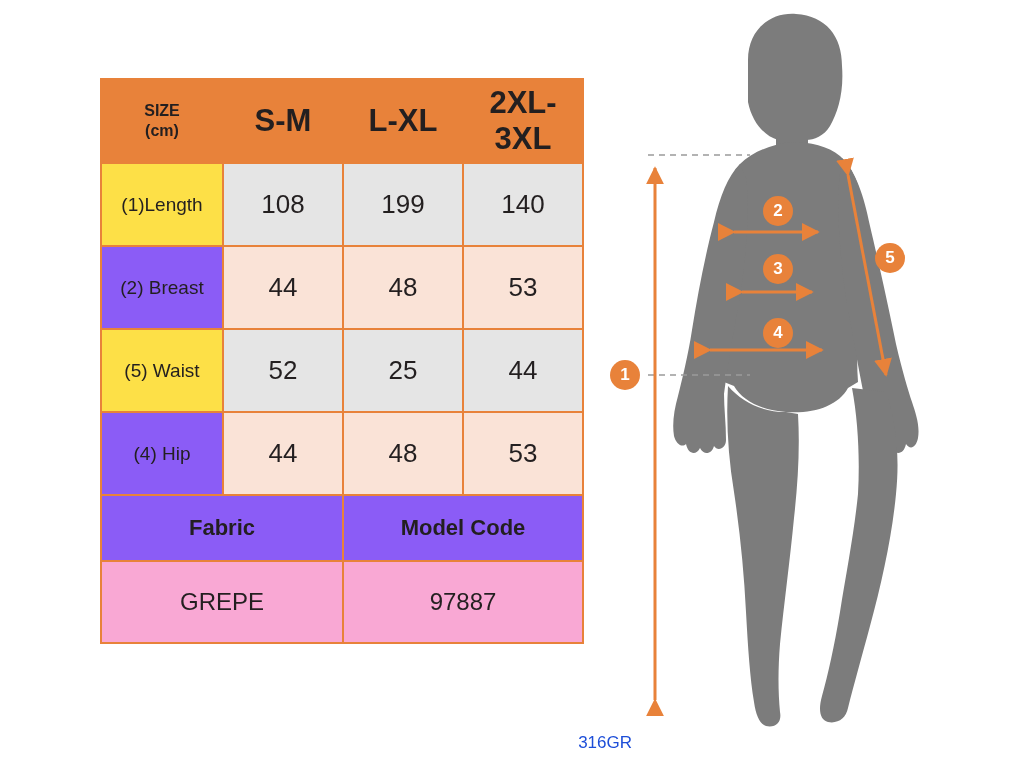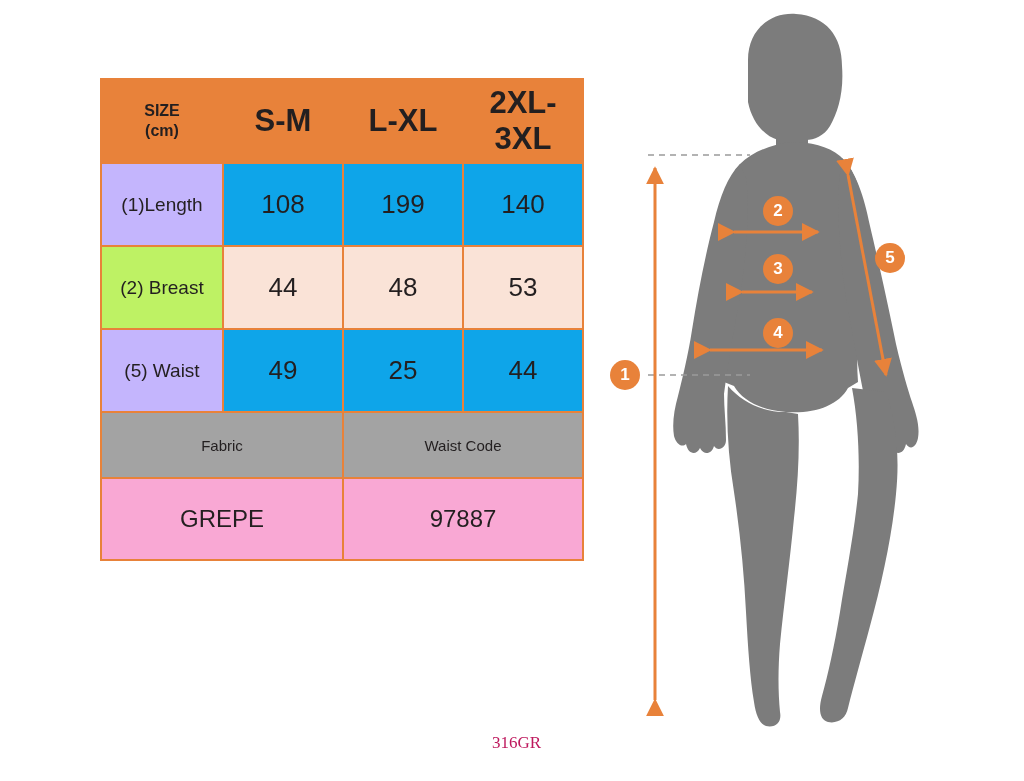--- a/index.html
+++ b/index.html
@@ -47,60 +47,59 @@
   }
   .hdr-col {
     font-size: 31px;
   }
 
   
   .body-row td {
     height: 79px;
   }
   .cell-label {
-    background: #c4b5fd;
+    background: #fde047;
     font-size: 19px;
     line-height: 1.25;
   }
   .cell-val {
-    background: #0ea5e9;
+    background: #e5e5e5;
     font-size: 26px;
   }
   .body-row.alt .cell-val {
     background: #fae3d7;
   }
   .body-row.alt .cell-label {
-    background: #bef264;
+    background: #8b5cf6;
   }
 
   
   .fabric-hdr td {
-    background: #a3a3a3;
+    background: #8b5cf6;
     color: #ffffff;
-    font-weight: normal;
-    font-size: 15px;
+    font-weight: bold;
+    font-size: 22px;
     height: 62px;
     border-color: #e8823a;
   }
   
   .fabric-val td {
     background: #f9a8d4;
     font-size: 24px;
     height: 78px;
   }
 
   #model-id {
     position: absolute;
     left: 492px;
     top: 733px;
     width: 140px;
-    text-align: left;
+    text-align: right;
     font-size: 17px;
-    color: #be185d;
-    font-family: Liberation Serif, serif;
+    color: #1d4ed8;
   }
 
   
   #figure-panel {
     position: absolute;
     left: 600px;
     top: 0;
     width: 424px;
     height: 781px;
   }
@@ -158,30 +157,36 @@
 
     <tr class="body-row alt">
       <td class="cell-label">(2) Breast</td>
       <td class="cell-val">44</td>
       <td class="cell-val">48</td>
       <td class="cell-val">53</td>
     </tr>
 
     <tr class="body-row">
       <td class="cell-label">(5) Waist</td>
-      <td class="cell-val">49</td>
+      <td class="cell-val">52</td>
       <td class="cell-val">25</td>
       <td class="cell-val">44</td>
     </tr>
 
+    <tr class="body-row alt">
+      <td class="cell-label">(4) Hip</td>
+      <td class="cell-val">44</td>
+      <td class="cell-val">48</td>
+      <td class="cell-val">53</td>
+    </tr>
 
 
     <tr class="fabric-hdr">
       <td colspan="2">Fabric</td>
-      <td colspan="2">Waist Code</td>
+      <td colspan="2">Model Code</td>
     </tr>
 
     <tr class="fabric-val">
       <td colspan="2">GREPE</td>
       <td colspan="2">97887</td>
     </tr>
   </tbody>
 </table>
 
 <div id="model-id">316GR</div>

